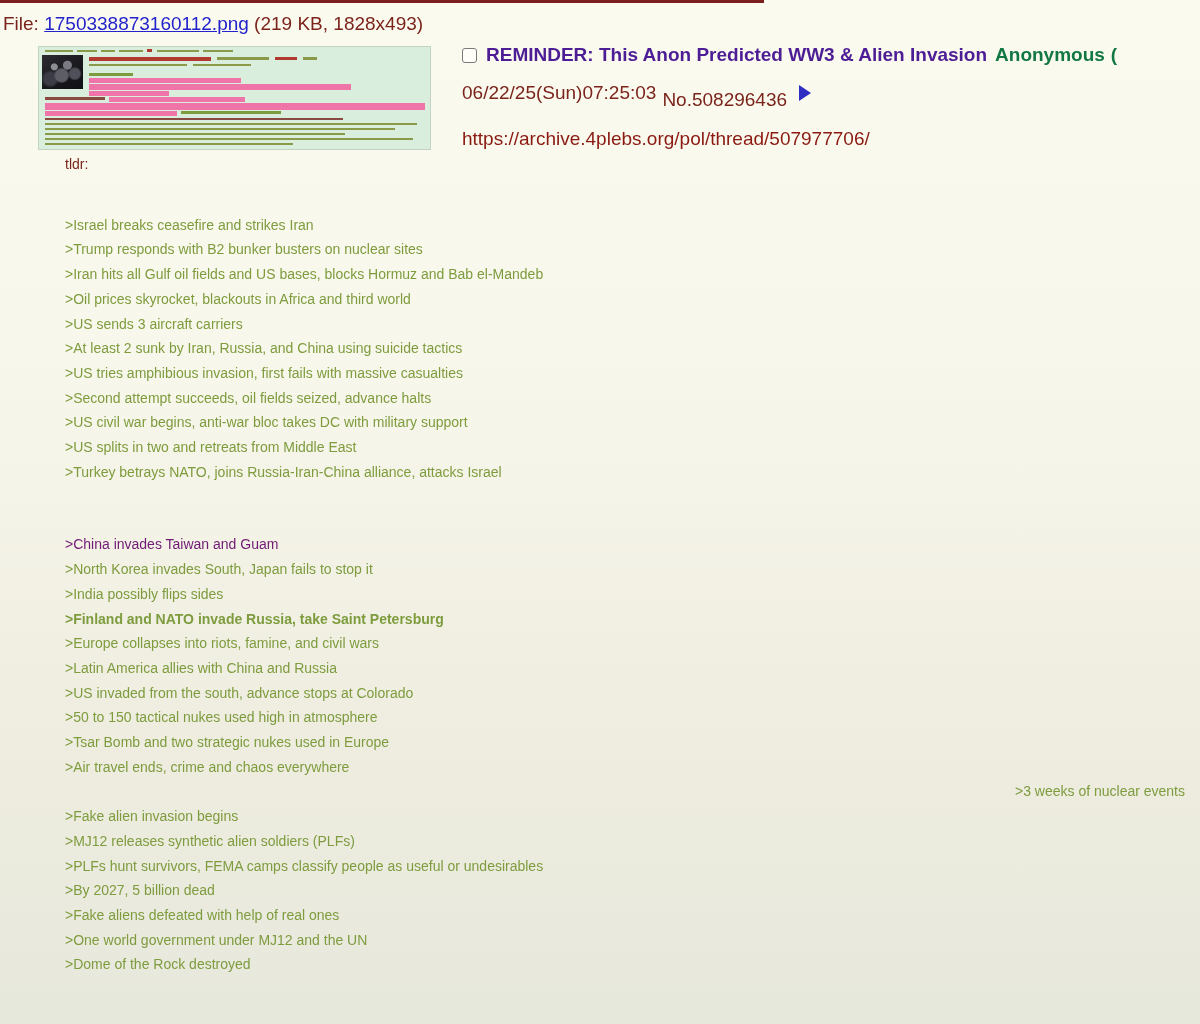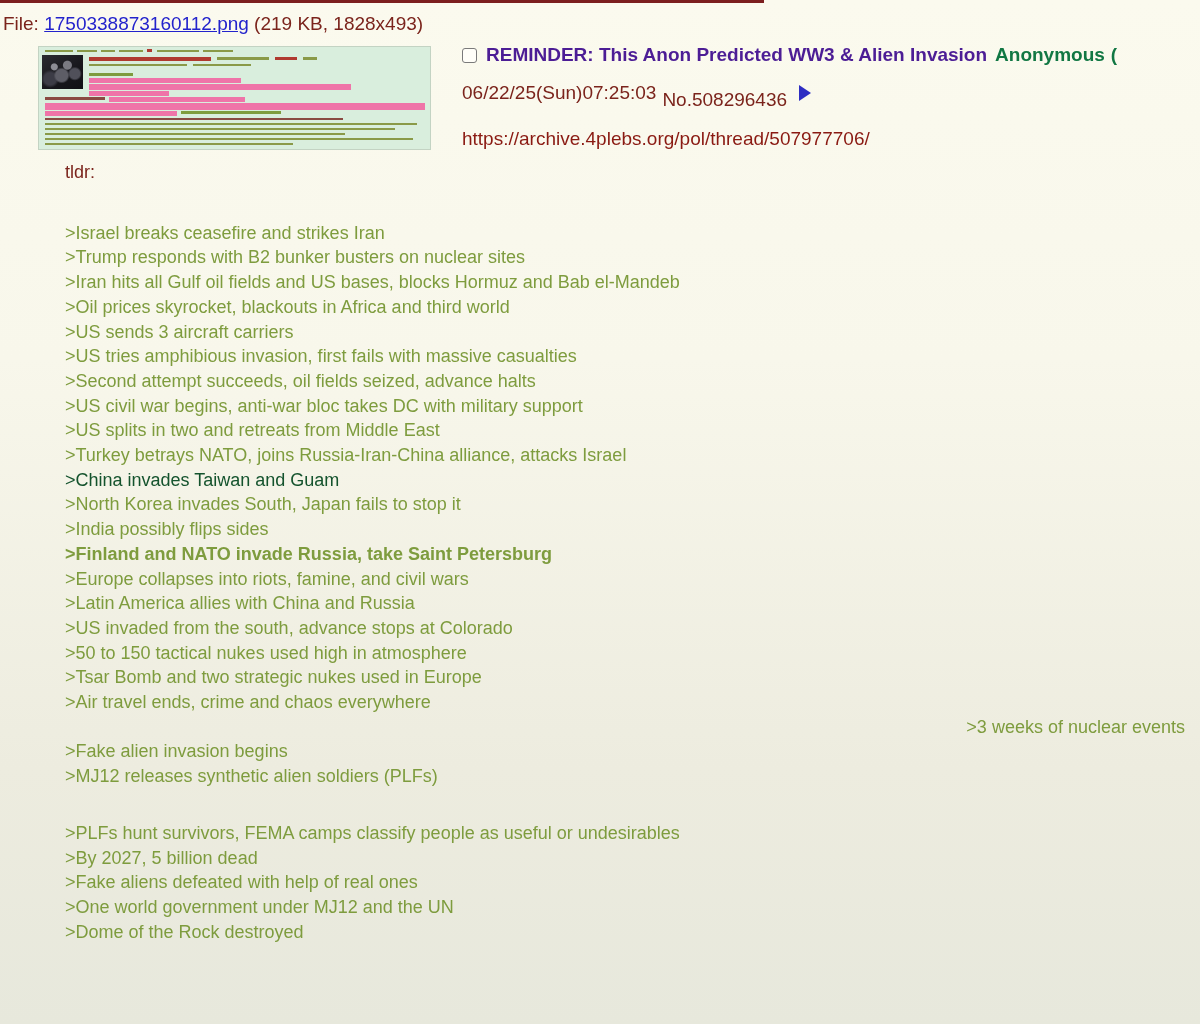--- a/index.html
+++ b/index.html
@@ -25,21 +25,21 @@
   .bar{position:absolute;}
   .post-head{position:absolute;left:462px;top:44px;width:740px;}
   .head-line1{display:flex;align-items:center;font-size:19px;font-weight:bold;white-space:nowrap;}
   .checkbox{width:13px;height:13px;border:1px solid #7a7a7a;border-radius:3px;
     background:#fffef8;margin-right:9px;flex:0 0 auto;cursor:pointer;}
   .subject{margin-right:8px;}
   .head-line2{margin-top:9px;font-size:19px;white-space:nowrap;display:flex;align-items:center;}
   .menu-arrow{width:0;height:0;border-left:12px solid #2e2ec2;border-top:8px solid transparent;
     border-bottom:8px solid transparent;margin-left:12px;cursor:pointer;}
   .archive-line{margin-top:17px;font-size:19px;white-space:nowrap;cursor:pointer;}
-  .post-body{position:absolute;left:65px;top:160px;width:1120px;font-size:18px;
+  .post-body{position:absolute;left:65px;top:152px;width:1120px;font-size:14px;
     line-height:24.7px;white-space:nowrap;}
   .tldr{margin-bottom:36px;}
 </style>
 </head>
 <body>
 
 <div class="top-strip" style="background: rgb(124, 31, 31);"></div>
 
 <div class="file-line" style="color: rgb(123, 36, 28);">
   <span>File:</span>
@@ -97,37 +97,38 @@
 </div>
 
 <div class="post-body">
   <div class="tldr" style="color: rgb(123, 36, 28);">tldr:</div>
   <div id="greentext-list">
       <div style="color: rgb(126, 156, 62);">&gt;Israel breaks ceasefire and strikes Iran</div>
       <div style="color: rgb(126, 156, 62);">&gt;Trump responds with B2 bunker busters on nuclear sites</div>
       <div style="color: rgb(126, 156, 62);">&gt;Iran hits all Gulf oil fields and US bases, blocks Hormuz and Bab el-Mandeb</div>
       <div style="color: rgb(126, 156, 62);">&gt;Oil prices skyrocket, blackouts in Africa and third world</div>
       <div style="color: rgb(126, 156, 62);">&gt;US sends 3 aircraft carriers</div>
+      <div style="color: rgb(126, 156, 62);">&gt;At least 2 sunk by Iran, Russia, and China using suicide tactics</div>
       <div style="color: rgb(126, 156, 62);">&gt;US tries amphibious invasion, first fails with massive casualties</div>
       <div style="color: rgb(126, 156, 62);">&gt;Second attempt succeeds, oil fields seized, advance halts</div>
       <div style="color: rgb(126, 156, 62);">&gt;US civil war begins, anti-war bloc takes DC with military support</div>
       <div style="color: rgb(126, 156, 62);">&gt;US splits in two and retreats from Middle East</div>
       <div style="color: rgb(126, 156, 62);">&gt;Turkey betrays NATO, joins Russia-Iran-China alliance, attacks Israel</div>
-      <div style="color: #14532d;">&gt;China invades Taiwan and Guam</div>
+      <div style="color: #701a75; margin-top: 48px;">&gt;China invades Taiwan and Guam</div>
       <div style="color: rgb(126, 156, 62);">&gt;North Korea invades South, Japan fails to stop it</div>
       <div style="color: rgb(126, 156, 62);">&gt;India possibly flips sides</div>
       <div style="color: rgb(126, 156, 62); font-weight: bold;">&gt;Finland and NATO invade Russia, take Saint Petersburg</div>
       <div style="color: rgb(126, 156, 62);">&gt;Europe collapses into riots, famine, and civil wars</div>
       <div style="color: rgb(126, 156, 62);">&gt;Latin America allies with China and Russia</div>
       <div style="color: rgb(126, 156, 62);">&gt;US invaded from the south, advance stops at Colorado</div>
       <div style="color: rgb(126, 156, 62);">&gt;50 to 150 tactical nukes used high in atmosphere</div>
       <div style="color: rgb(126, 156, 62);">&gt;Tsar Bomb and two strategic nukes used in Europe</div>
       <div style="color: rgb(126, 156, 62);">&gt;Air travel ends, crime and chaos everywhere</div>
       <div style="color: rgb(126, 156, 62); text-align: right;">&gt;3 weeks of nuclear events</div>
       <div style="color: rgb(126, 156, 62);">&gt;Fake alien invasion begins</div>
       <div style="color: rgb(126, 156, 62);">&gt;MJ12 releases synthetic alien soldiers (PLFs)</div>
-      <div style="color: rgb(126, 156, 62); margin-top: 32px;">&gt;PLFs hunt survivors, FEMA camps classify people as useful or undesirables</div>
+      <div style="color: rgb(126, 156, 62);">&gt;PLFs hunt survivors, FEMA camps classify people as useful or undesirables</div>
       <div style="color: rgb(126, 156, 62);">&gt;By 2027, 5 billion dead</div>
       <div style="color: rgb(126, 156, 62);">&gt;Fake aliens defeated with help of real ones</div>
       <div style="color: rgb(126, 156, 62);">&gt;One world government under MJ12 and the UN</div>
       <div style="color: rgb(126, 156, 62);">&gt;Dome of the Rock destroyed</div>
     </div>
 </div>
 
 </body></html>

